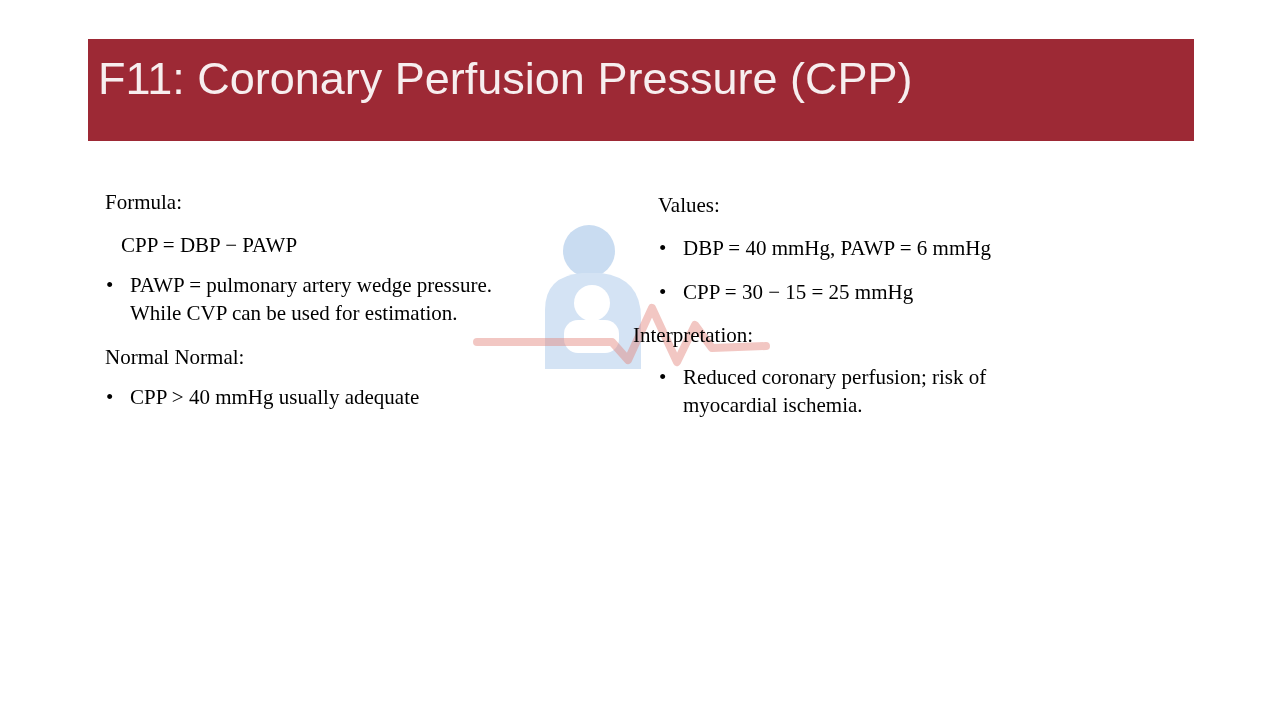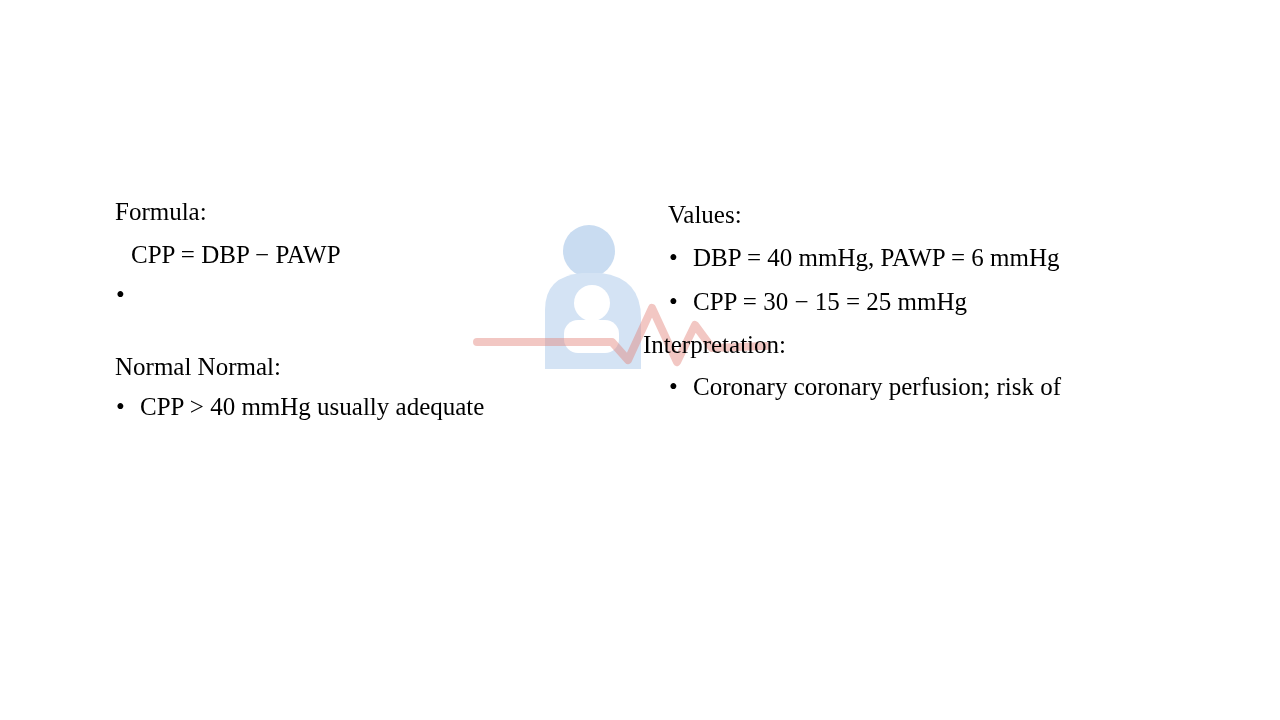--- a/index.html
+++ b/index.html
@@ -41,51 +41,56 @@
     font-weight:700;
     font-size:92px;
     line-height:92px;
     letter-spacing:6px;
     color:#CFE0F3;
     white-space:nowrap;
   }
   
   .para{
     position:absolute;
-    margin:18px;
-    font-size:25px;
+    margin:8px;
+    font-size:21px;
     line-height:28px;
     white-space:nowrap;
   }
   .bullet-item{display:flex;}
   .bullet-glyph{flex:none;width:24px;}
   .bl{display:block;}
 </style>
 </head>
 <body>
 
 <div class="slide">
 
+  <header class="title-bar">
+    <h1 class="title">F11: Coronary Perfusion Pressure (CPP)</h1>
+  </header>
 
   <svg class="wm-figure" width="430" height="250" viewBox="430 220 430 250">
     <circle cx="589" cy="251" r="26" fill="#C9DCF1"></circle>
     <path d="M545,369 L545,310 Q545,276 582,273 L601,273 Q641,278 641,318 L641,369 Z" fill="#D4E3F4"></path>
     <circle cx="592" cy="303" r="18" fill="#FFFFFF"></circle>
     <rect x="564" y="320" width="55" height="33" rx="14" fill="#FFFFFF"></rect>
     <polyline points="477,342 612,342 628,360 652,308 677,362 695,325 712,348 766,346" fill="none" stroke="#E2837B" stroke-width="8" stroke-opacity="0.45" stroke-linecap="round" stroke-linejoin="round"></polyline>
   </svg>
 
   <section>
     <p class="para" style="left:97px;top:180px">Formula:</p>
 
     <p class="para" style="left:113px;top:223px">CPP = DBP − PAWP</p>
 
     <p class="para bullet-item" style="left:98px;top:263px">
       <span class="bullet-glyph">•</span>
       <span class="bullet-lines">
+        <span class="bl">PAWP = pulmonary artery wedge pressure.</span>
+        <span class="bl">While CVP can be used for estimation.</span>
       </span>
     </p>
 
     <p class="para" style="left:97px;top:335px">Normal Normal:</p>
 
     <p class="para bullet-item" style="left:98px;top:375px">
       <span class="bullet-glyph">•</span>
       <span class="bullet-lines">
         <span class="bl">CPP &gt; 40 mmHg usually adequate</span>
       </span>
@@ -107,18 +112,19 @@
       <span class="bullet-lines">
         <span class="bl">CPP = 30 − 15 = 25 mmHg</span>
       </span>
     </p>
 
     <p class="para" style="left:625px;top:313px">Interpretation:</p>
 
     <p class="para bullet-item" style="left:651px;top:355px">
       <span class="bullet-glyph">•</span>
       <span class="bullet-lines">
-        <span class="bl">Coronary coronary perfusion; risk of</span>
+        <span class="bl">Reduced coronary perfusion; risk of</span>
+        <span class="bl">myocardial ischemia.</span>
       </span>
     </p>
   </section>
 
 </div>
 
 </body></html>

